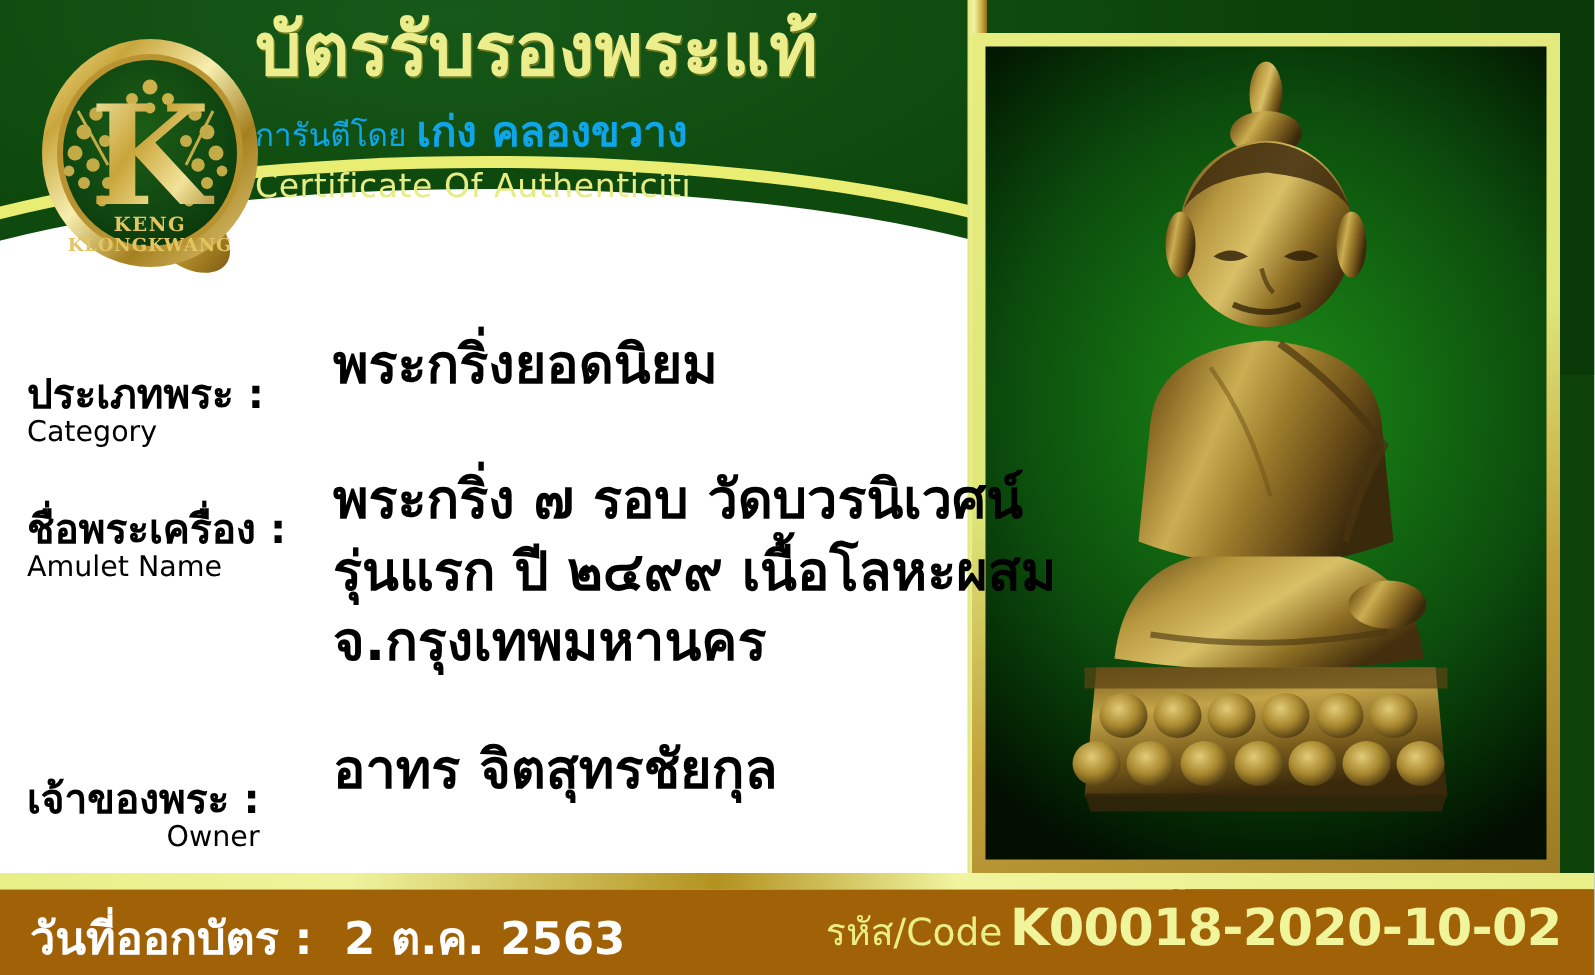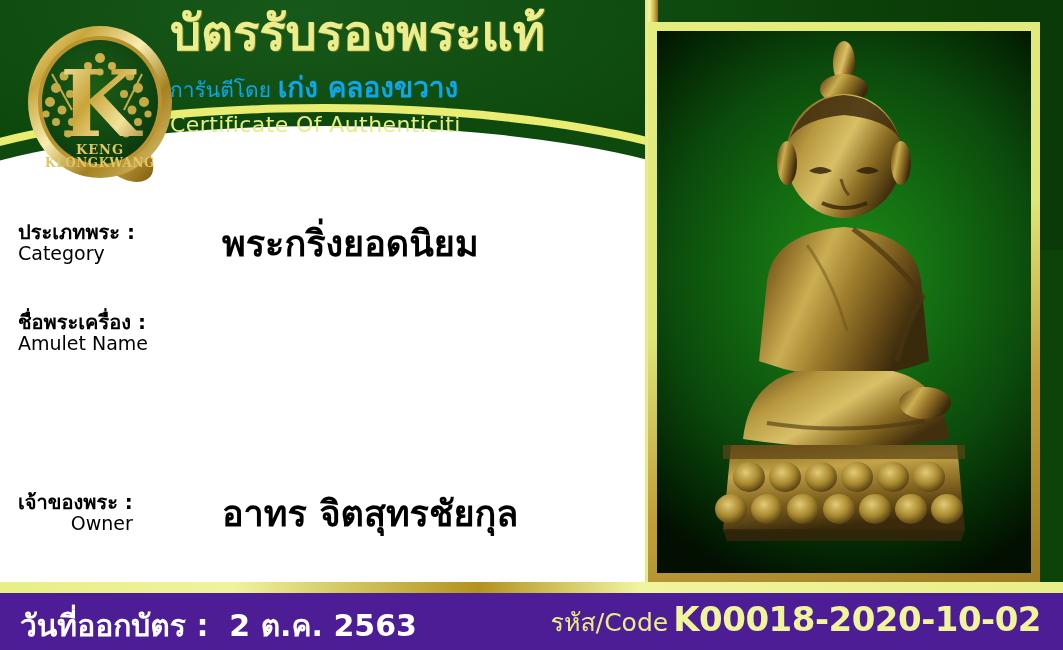--- a/index.html
+++ b/index.html
@@ -51,21 +51,21 @@
     text-shadow:1px 1px 0 #6b7a1c;
   }
   .sub-row{margin-top:4px;white-space:nowrap;color:#0ea5e9;}
   .sub-small{font-size:21px;font-weight:normal;}
   .sub-big{font-size:28px;font-weight:bold;}
   .sub-en{margin-top:3px;font-size:22px;color:#e6ec86;letter-spacing:.4px;}
 
   
   .fields{position:absolute;left:0;top:196px;width:645px;height:386px;z-index:9;}
   .field{position:absolute;color:#000;}
-  .lbl-th{font-size:20px;font-weight:bold;line-height:1.05;white-space:nowrap;}
+  .lbl-th{font-size:27px;font-weight:bold;line-height:1.05;white-space:nowrap;margin-top:28px;}
   .lbl-en{font-size:19px;font-weight:normal;line-height:1.15;}
   .val{font-size:36px;font-weight:bold;line-height:1.32;white-space:nowrap;}
 
   .f-cat{left:18px;top:26px;}
   .v-cat{position:absolute;left:222px;top:24px;}
   .f-name{left:18px;top:116px;}
   .v-name{position:absolute;left:222px;top:114px;}
   .f-own{left:18px;top:296px;text-align:right;}
   .v-own{position:absolute;left:222px;top:294px;text-align:center;}
 
@@ -82,21 +82,21 @@
   }
   .photo svg{position:absolute;left:0;top:0;}
 
   
   .gold-band{
     position:absolute;left:0;top:582px;width:1063px;height:11px;z-index:10;
     background:linear-gradient(90deg,#e7ef86 0%,#eff39c 22%,#b3921f 45%,#f0f49e 60%,#e8ef88 100%);
   }
   .footer{
     position:absolute;left:0;top:593px;width:1063px;height:57px;z-index:10;
-    background:#4c1d95;
+    background:#a16207;
   }
   .foot-date{
     position:absolute;left:20px;top:9px;font-size:30px;font-weight:bold;color:#ffffff;
     white-space:nowrap;
   }
   .foot-code-wrap{position:absolute;right:22px;top:6px;white-space:nowrap;}
   .code-lbl{font-size:25px;color:#e9ef86;font-weight:normal;}
   .code-val{font-size:34px;color:#f0f49a;font-weight:bold;letter-spacing:-.5px;}
 </style>
 </head>
@@ -199,20 +199,25 @@
     <div class="field f-cat">
       <div class="lbl-th">ประเภทพระ :</div>
       <div class="lbl-en">Category</div>
     </div>
     <div class="val v-cat">พระกริ่งยอดนิยม</div>
 
     <div class="field f-name">
       <div class="lbl-th">ชื่อพระเครื่อง :</div>
       <div class="lbl-en">Amulet Name</div>
     </div>
+    <div class="val v-name">
+      <div>พระกริ่ง ๗ รอบ วัดบวรนิเวศน์</div>
+      <div>รุ่นแรก ปี ๒๔๙๙ เนื้อโลหะผสม</div>
+      <div>จ.กรุงเทพมหานคร</div>
+    </div>
 
     <div class="field f-own">
       <div class="lbl-th">เจ้าของพระ :</div>
       <div class="lbl-en">Owner</div>
     </div>
     <div class="val v-own">อาทร จิตสุทรชัยกุล</div>
   </div>
 
   <div class="photo-frame"></div>
   <div class="photo">

